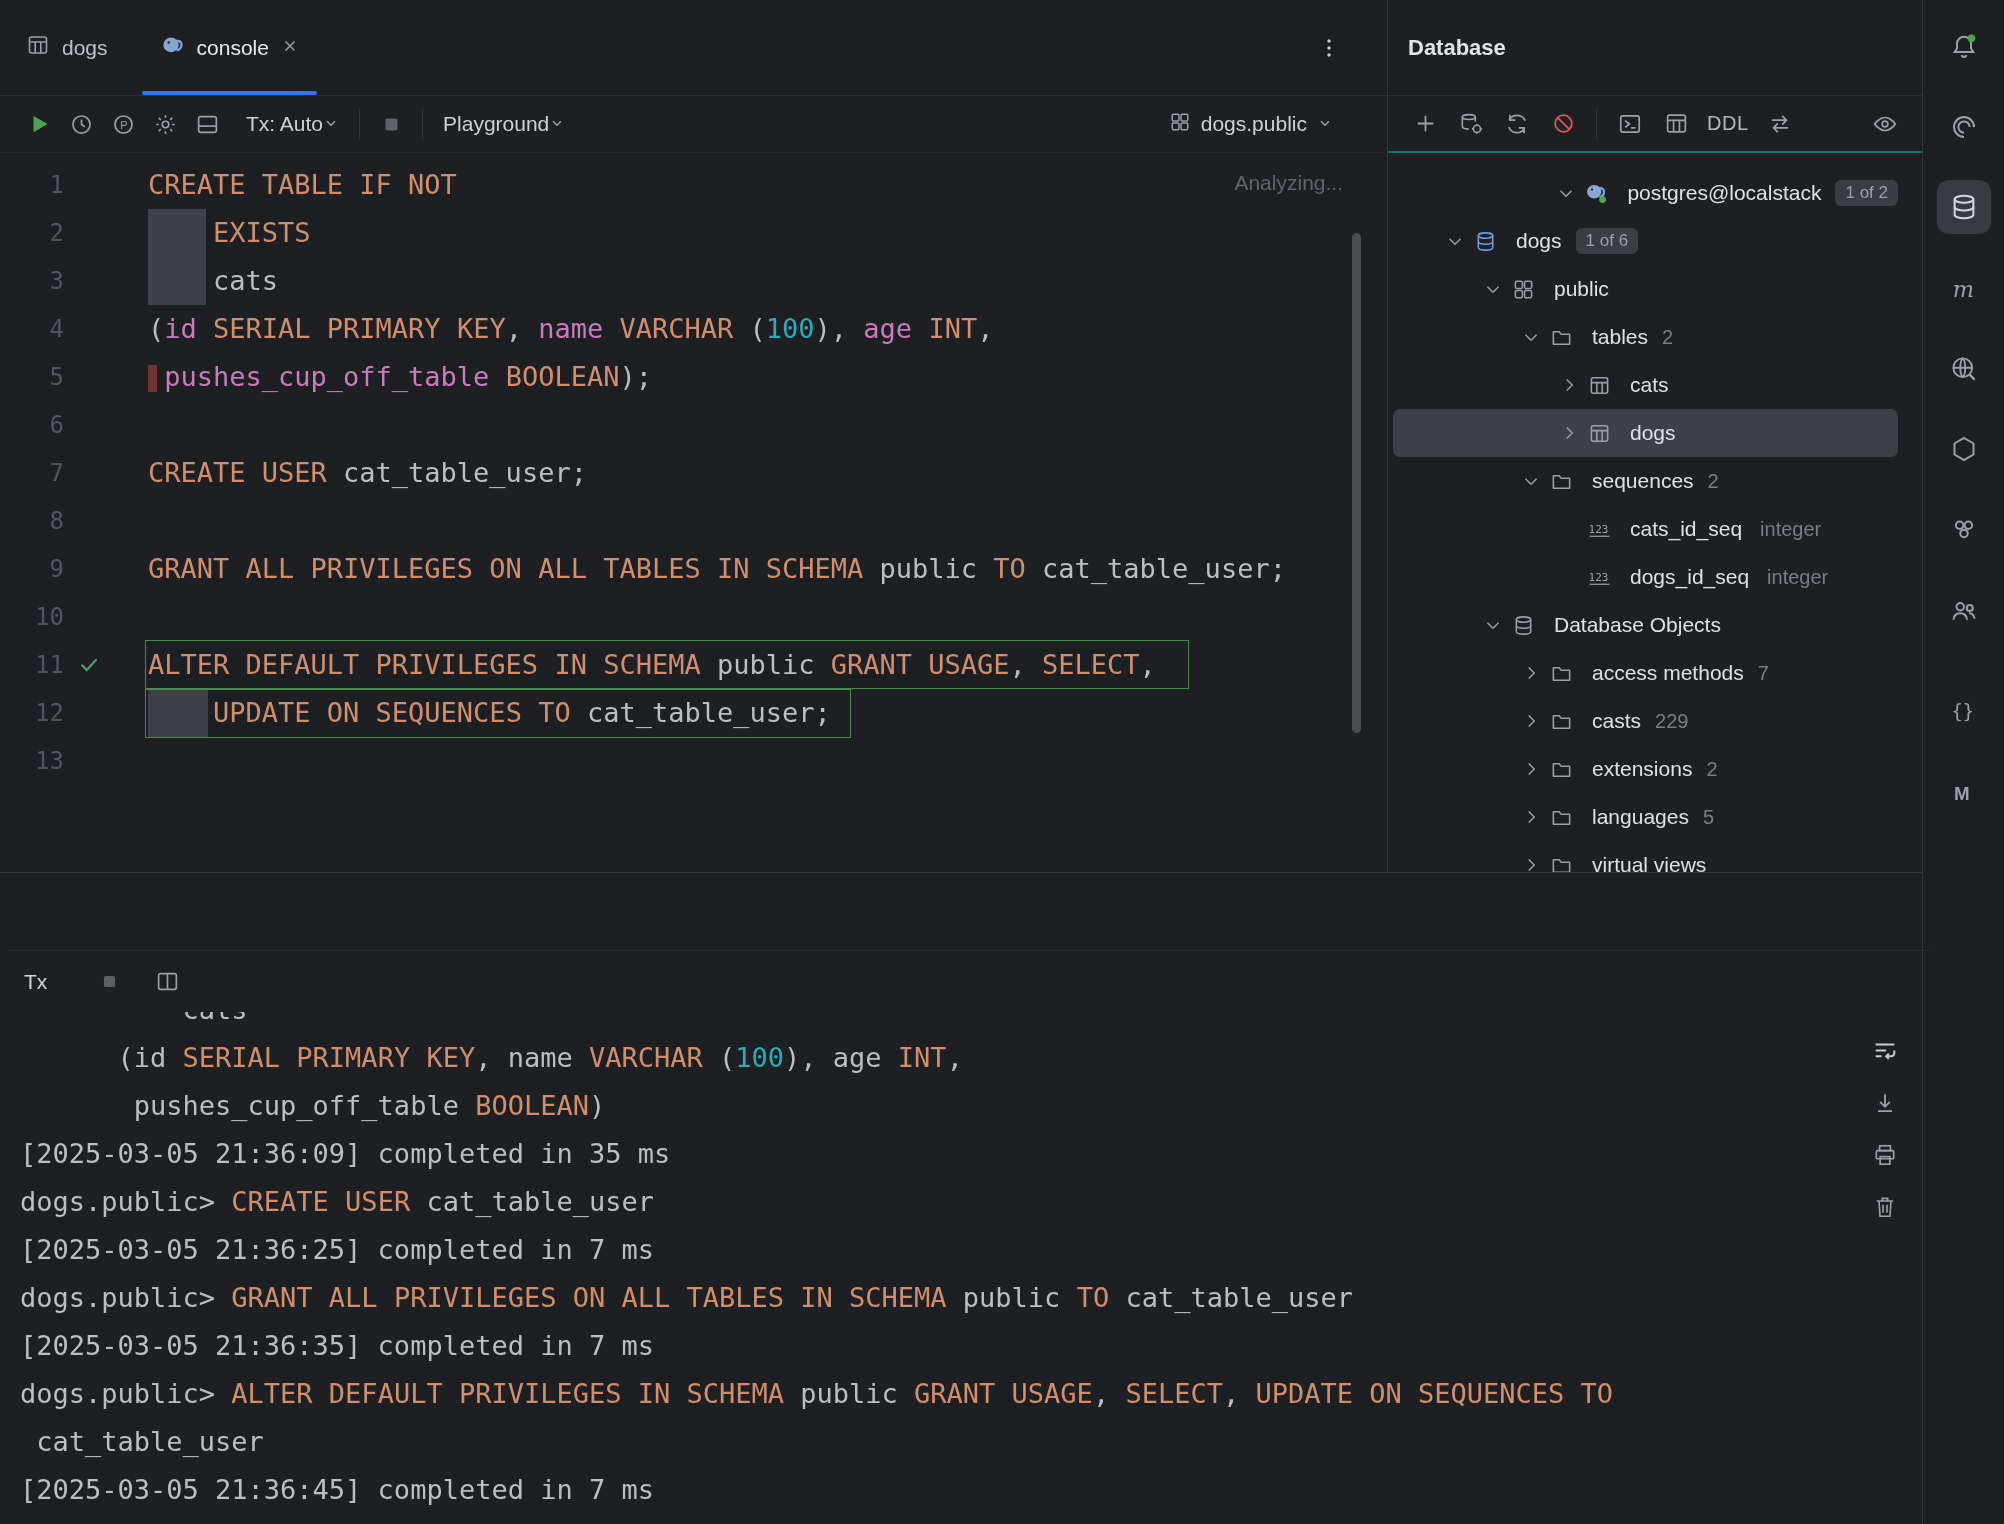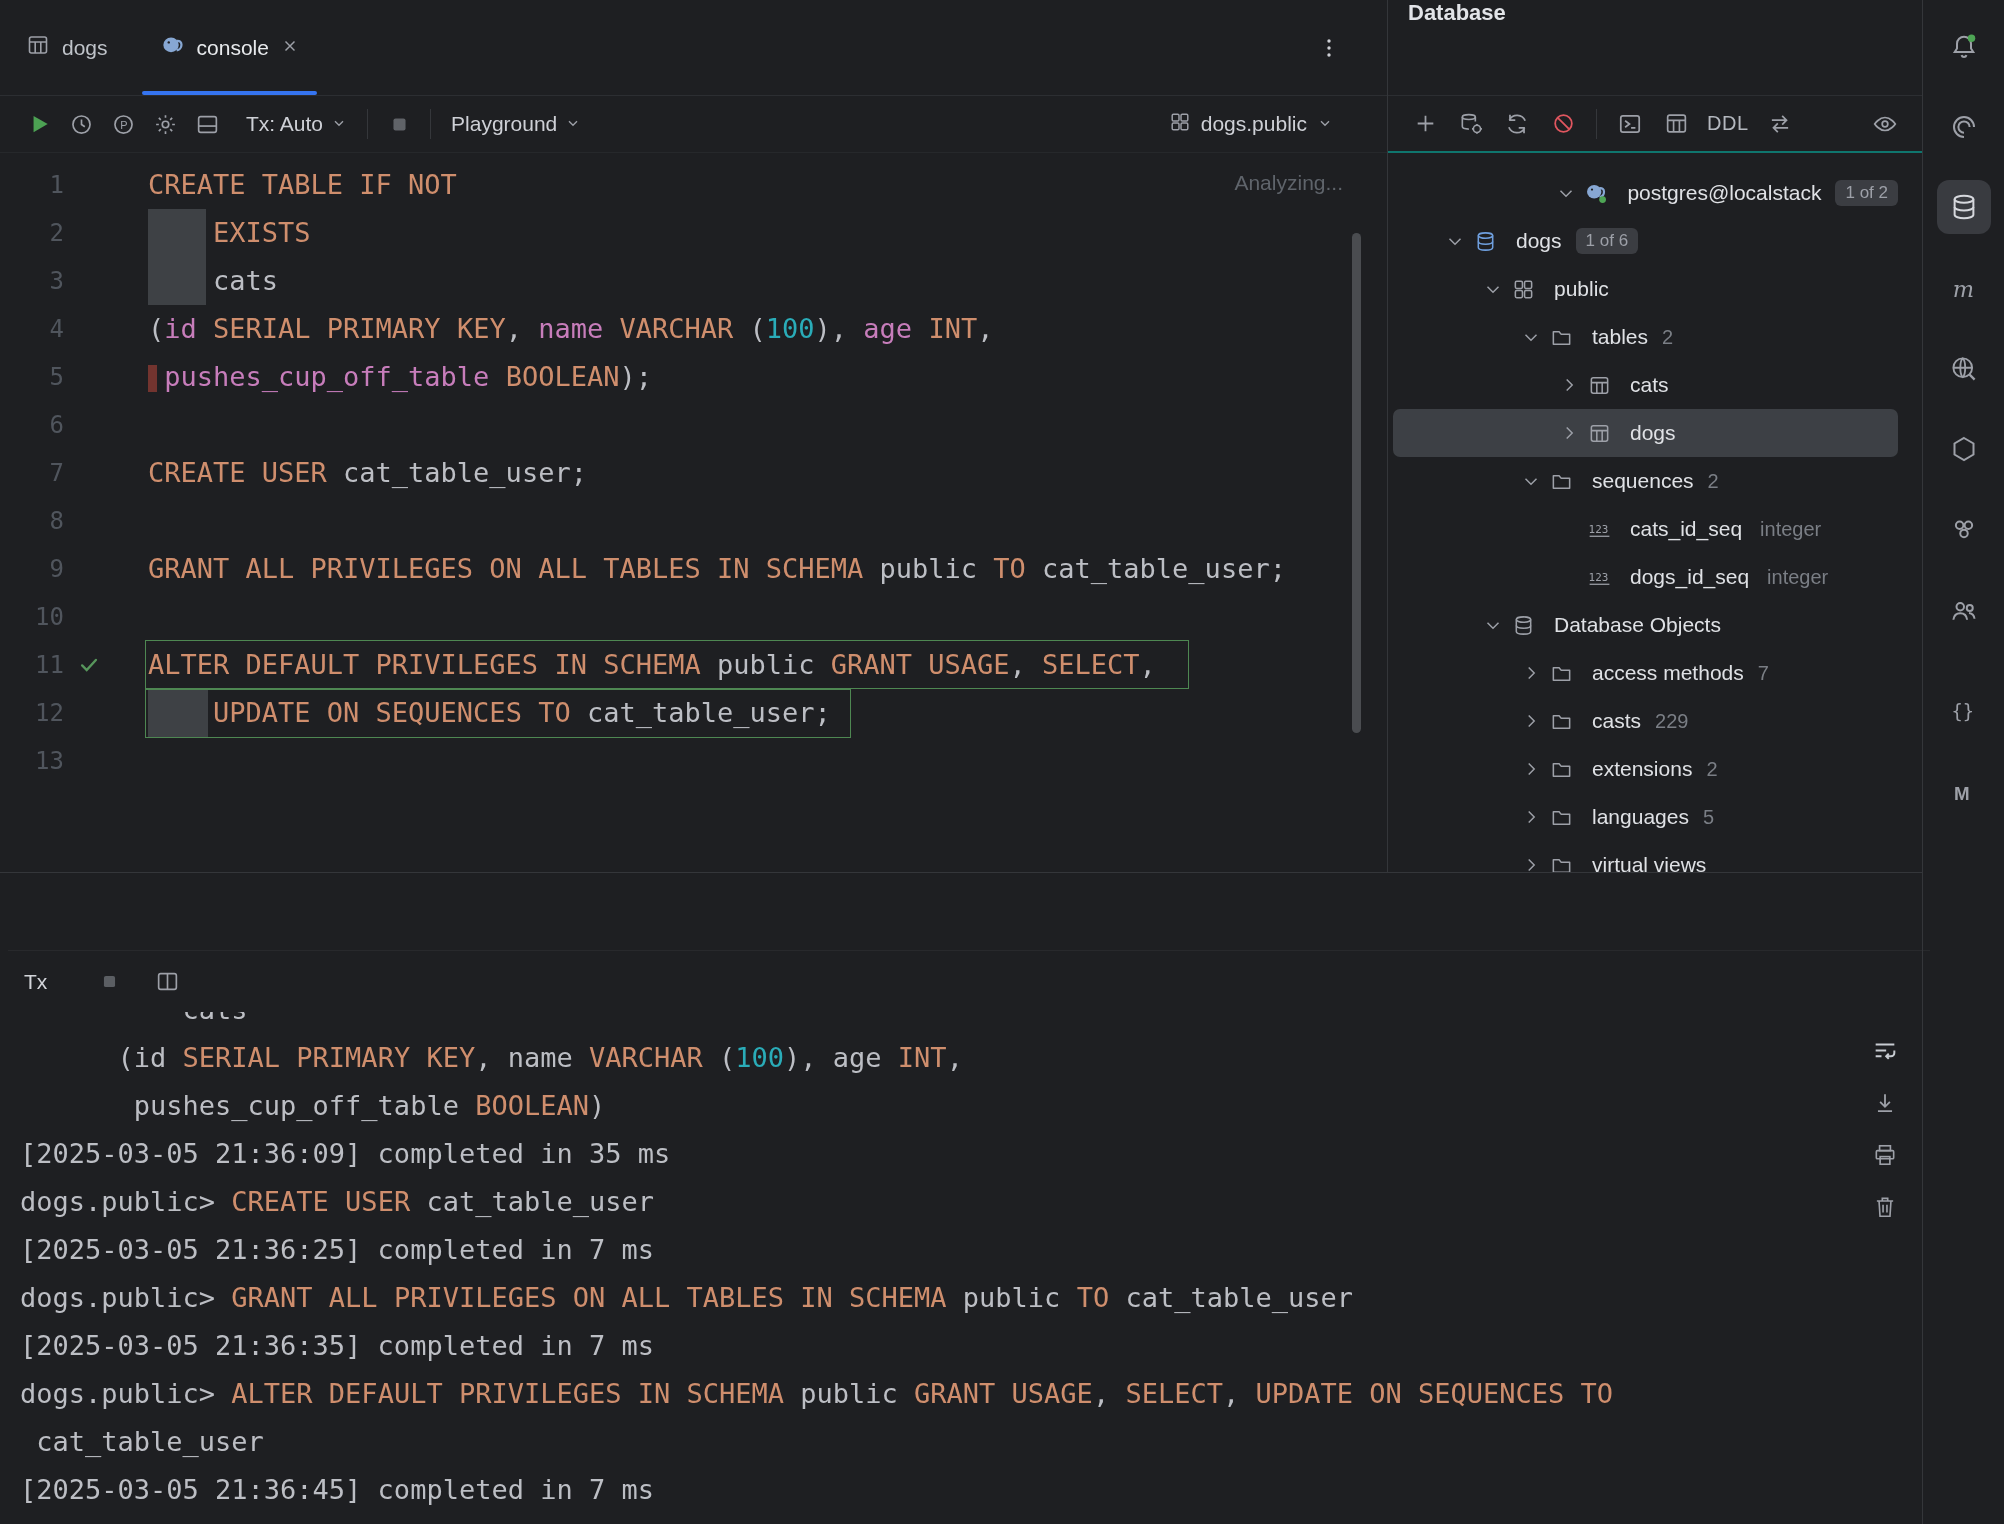--- a/index.html
+++ b/index.html
@@ -16,41 +16,41 @@
   
   .editor-col{position:absolute;left:0;top:0;width:1387px;height:872px}
   .tabbar{position:absolute;left:0;top:0;width:100%;height:96px;border-bottom:1px solid #2c2e32;display:flex;align-items:stretch}
   .tab{position:relative;display:flex;align-items:center;gap:12px;padding:0 26px;font-size:21px;color:#bfc3c9;cursor:default}
   .tab.active{color:#e8eaed}
   .tab-underline{position:absolute;left:8px;right:8px;bottom:0;height:4px;background:var(--accent);border-radius:2px}
   .kebab{position:absolute;left:1316px;top:30px;width:26px;height:36px;display:flex;align-items:center;justify-content:center}
 
   .etoolbar{position:absolute;left:0;top:96px;width:100%;height:57px;display:flex;align-items:center;padding-left:18px;border-bottom:1px solid #26282b}
   .tbtn{display:flex;align-items:center;justify-content:center;width:42px;height:42px;border-radius:6px}
-  .tbtn-text{display:flex;align-items:center;gap:8px;padding:0 10px;height:42px;font-size:21px;color:var(--ui);white-space:nowrap}
+  .tbtn-text{display:flex;align-items:center;padding:0 10px;height:42px;font-size:21px;color:var(--ui);white-space:nowrap}
   .vsep{width:1px;height:30px;background:#35373b;margin:0 10px}
   .sch-group{display:flex;align-items:center;gap:10px;margin-left:auto;margin-right:54px;font-size:21px;color:var(--ui)}
 
   .editor{position:absolute;left:0;top:153px;width:100%;height:719px;overflow:hidden}
   .gutter{position:absolute;left:0;top:8px;width:112px}
   .gline{height:48px;display:flex;align-items:center}
   .gnum{width:64px;text-align:right;font-family:"DejaVu Sans Mono",monospace;font-size:24px;color:#50555d}
   .gcheck{margin-left:14px;display:flex}
   .code{position:absolute;left:148px;top:8px;right:20px}
   .cline{height:48px;line-height:48px;white-space:pre;font-family:"DejaVu Sans Mono",monospace;font-size:27px;color:var(--text)}
   .tok-kw{color:var(--keyword)} .tok-num{color:var(--number)} .tok-col{color:var(--column)}
   .gray-block{position:absolute;background:#3e4145}
   .red-mark{position:absolute;background:#73342f}
   .exec-box{position:absolute;border:1.5px solid var(--exec)}
   .analyzing{position:absolute;top:18px;right:44px;font-size:21px;color:#5f646b}
   .vscroll{position:absolute;left:1352px;top:80px;width:9px;height:500px;background:rgba(165,169,175,.33);border-radius:5px}
 
   
   .db-panel{position:absolute;left:1387px;top:0;width:535px;height:872px;border-left:1px solid var(--border)}
-  .db-header{position:absolute;left:0;top:0;width:100%;height:96px;display:flex;padding-left:20px;font-size:22px;font-weight:700;color:#e2e4e8;border-bottom:1px solid #2c2e32}
+  .db-header{position:absolute;left:0;top:0;width:100%;height:96px;display:flex;align-items:center;padding-left:20px;font-size:22px;font-weight:700;color:#e2e4e8;border-bottom:1px solid #2c2e32}
   .db-toolbar{position:absolute;left:0;top:96px;width:100%;height:57px;display:flex;align-items:center;padding:0 14px 0 14px;border-bottom:2px solid #0f766e}
   .db-toolbar .tbtn{width:46px;height:42px}
   .ddl{font-size:20px;color:#b4b8bf;padding:0 8px;letter-spacing:.5px}
   .db-tree{position:absolute;left:0;top:153px;right:0;bottom:0;overflow:hidden;padding-top:16px}
   .trow{height:48px;display:flex;align-items:center;margin:0 24px 0 5px;border-radius:7px;font-size:21px;color:#dfe1e5;white-space:nowrap}
   .trow.sel{background:var(--sel)}
   .chv{width:30px;height:24px;display:flex;align-items:center;justify-content:center;flex:0 0 30px}
   .ticon{width:30px;height:24px;display:flex;align-items:center;justify-content:center;flex:0 0 30px;margin-right:16px}
   .badge{margin-left:14px;font-size:17px;color:#9da0a8;background:#3b3d42;border-radius:6px;padding:3px 10px}
   .tcount{margin-left:14px;font-size:20px;color:var(--muted)}

